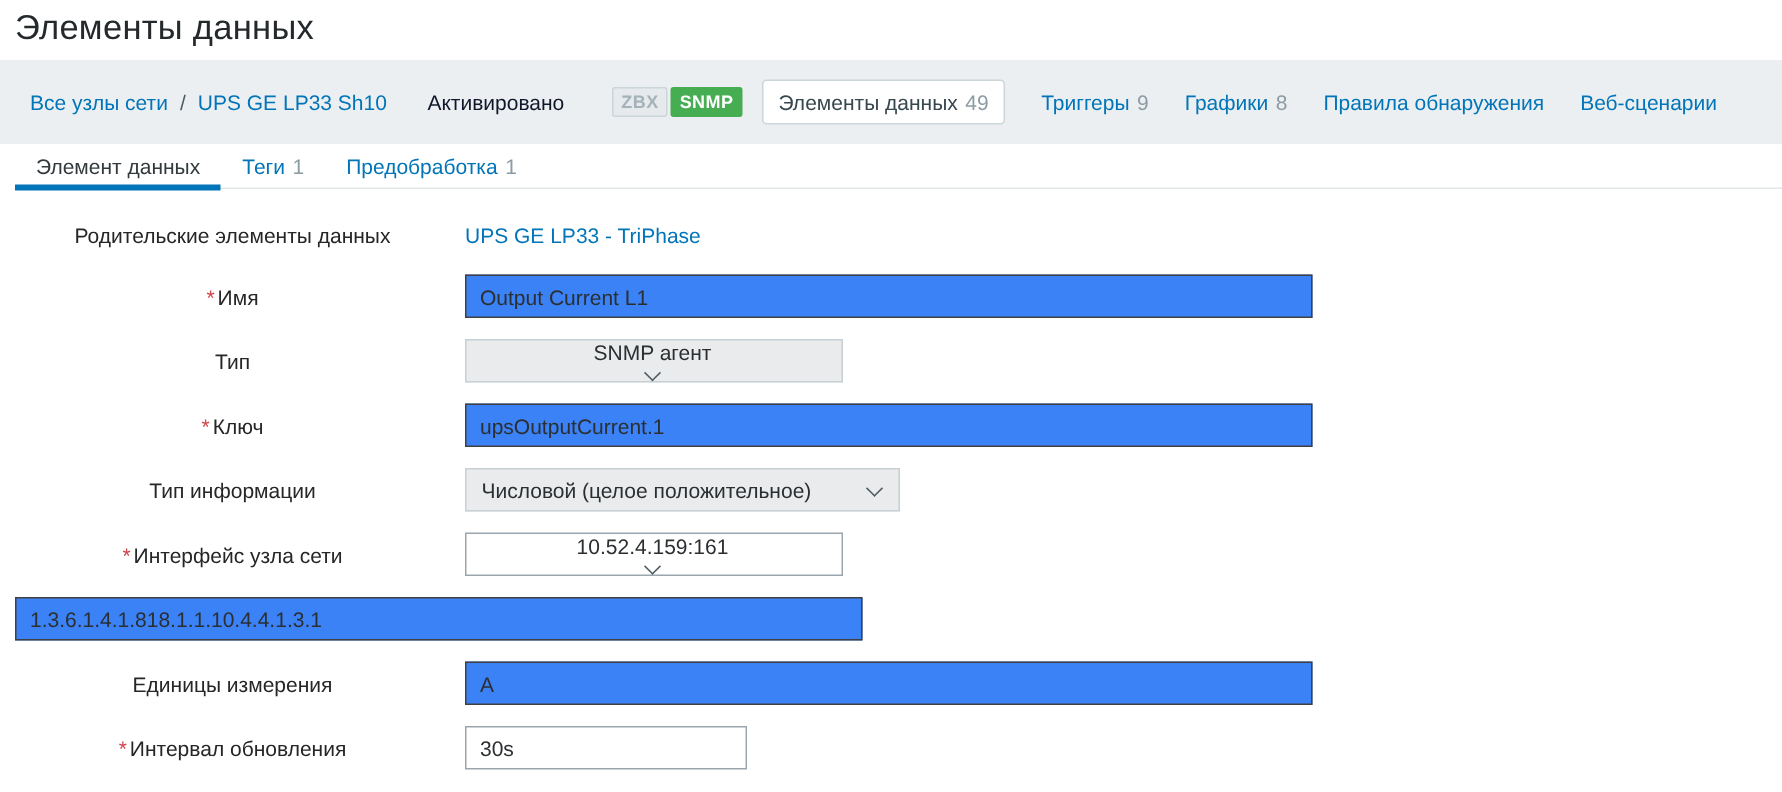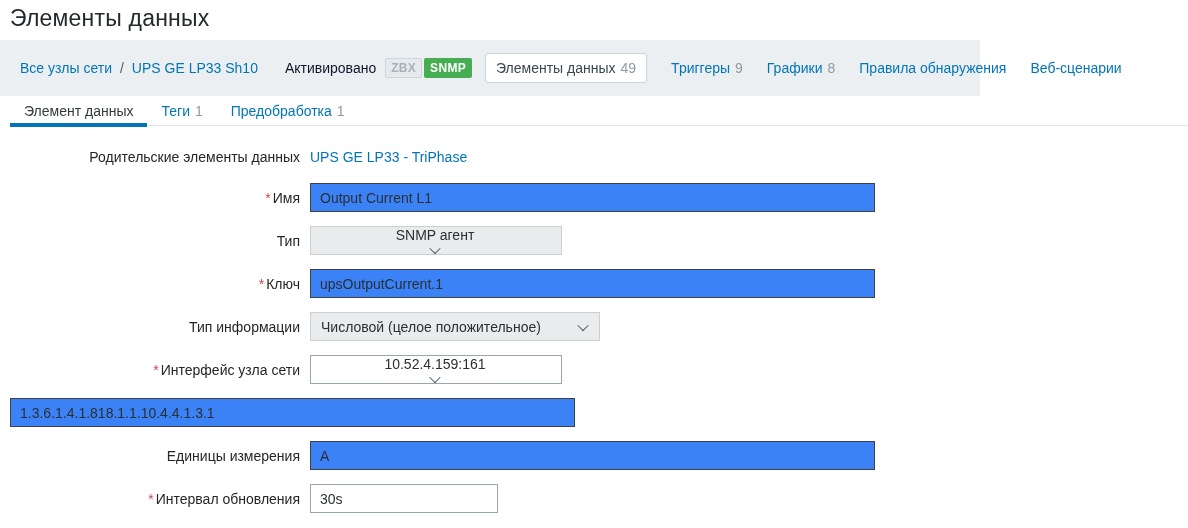--- a/index.html
+++ b/index.html
@@ -12,30 +12,30 @@
     overflow:hidden;
   }
   
   .page-title {
     position:absolute; top:5px; left:10px;
     font-size:23px; font-weight:400; color:#24292c;
     letter-spacing:0.2px;
   }
   
   .nav-band {
-    position:absolute; top:40px; left:0; width:980px; height:56px;
+    position:absolute; top:40px; left:0; width:1188px; height:56px;
     background:#eceff1;
     display:flex; align-items:center;
     padding:0 10px 0 20px;
     font-size:14px; white-space:nowrap;
   }
   a.link { color:#0275b8; text-decoration:none; cursor:pointer; }
   .crumb-sep { color:#4b5c63; margin:0 8px; }
   .status-enabled { color:#0f172a; margin-left:27px; }
-  .badge-group { display:flex; margin-left:9px; }
+  .badge-group { display:flex; margin-left:32px; }
   .badge {
     font-size:12px; font-weight:700; letter-spacing:0.3px;
     padding:4px 6px 3px 6px; border-radius:2px; line-height:13px;
   }
   .badge-off {
     background:#e6eaec; color:#a4b2b9; border:1px solid #ccd5d9;
     padding:3px 5px 2px 5px;
   }
   .badge-on { background:#47ad53; color:#ffffff; margin-left:2px; }
   .tab-box {
@@ -67,21 +67,21 @@
   }
   .form-tab .link { }
   
   .form { padding-top:21px; font-size:14px; }
   .form-row {
     display:flex; align-items:center;
     min-height:29px; margin-bottom:14px;
   }
   .form-row.text-row { min-height:20px; margin-bottom:16px; }
   .form-label {
-    flex:0 0 300px; width:300px; text-align:right; padding-right:10px;
+    flex:0 0 300px; width:300px; text-align:center; padding-right:10px;
     color:#262626; line-height:16px;
   }
   .req { color:#d0454c; margin-right:2px; }
   .ctl {
     height:29px; display:flex; align-items:center;
     font-size:14px; color:#2b2f31; padding:0 10px;
     border:1px solid #c6d0d5; background:#e9ebec;
   }
   .ctl.select { justify-content:space-between; padding-right:12px; }
   .ctl.select.w-type { width:252px;flex-direction:column; }

